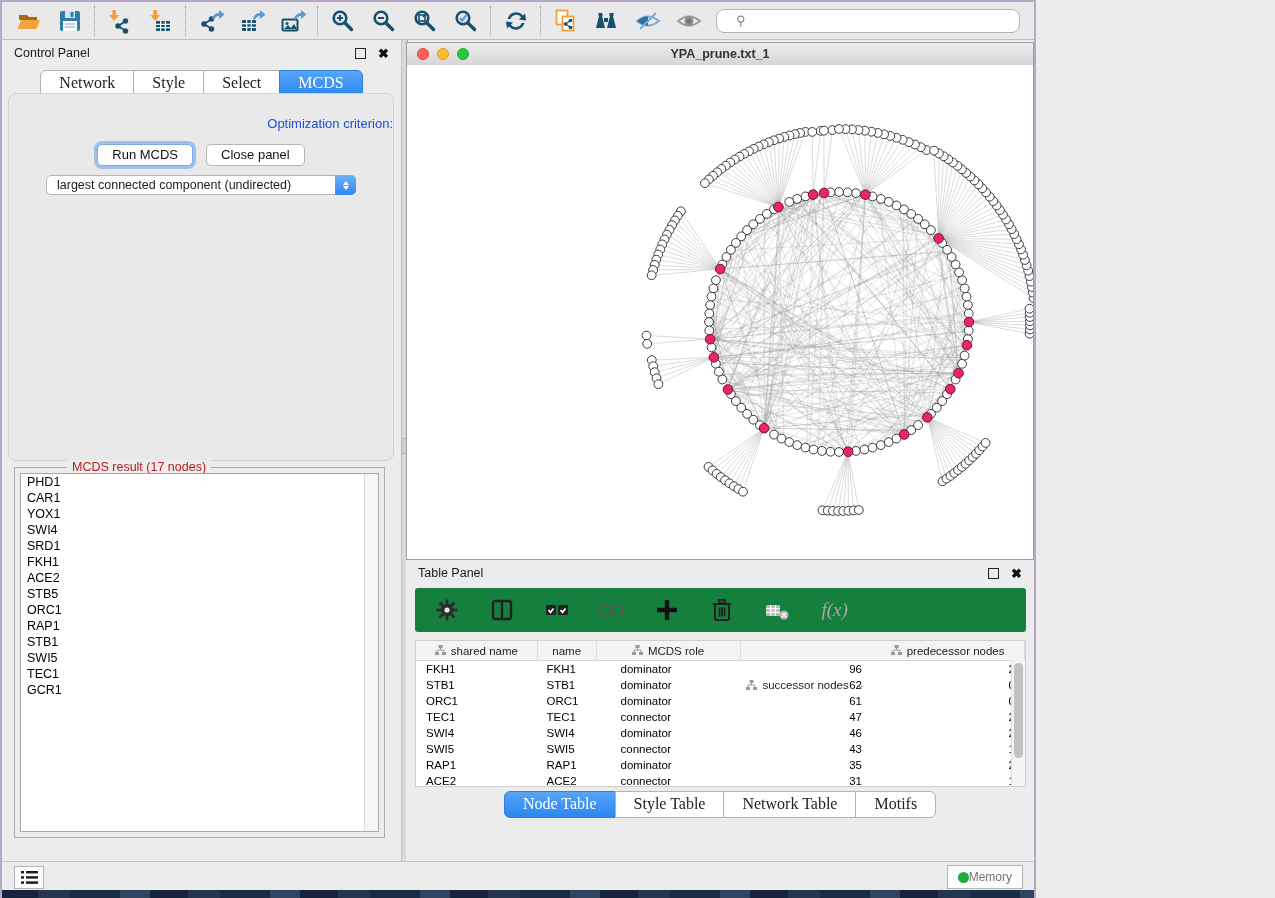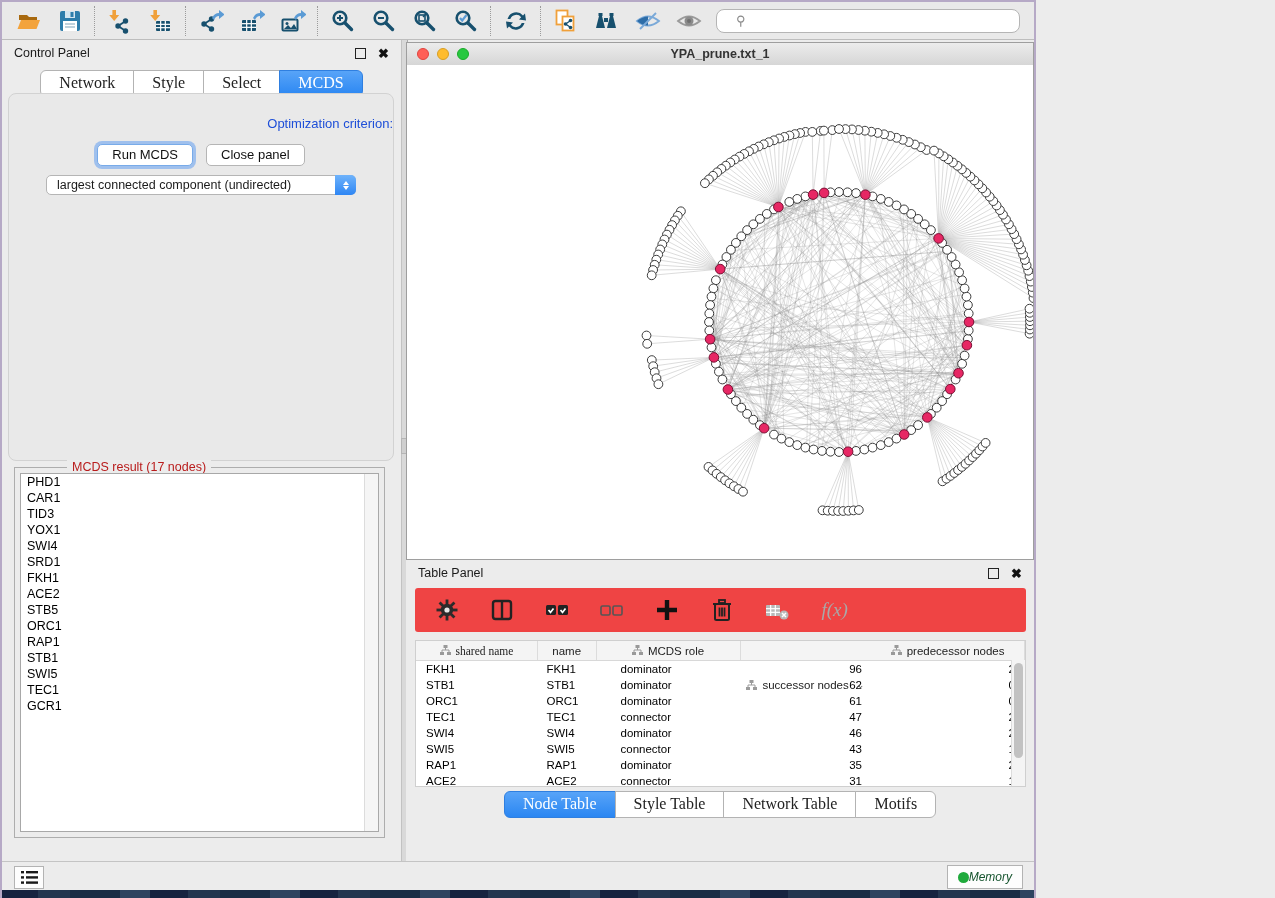--- a/index.html
+++ b/index.html
@@ -57,39 +57,39 @@
      display:flex;align-items:center;position:relative;}
   .tl{width:12px;height:12px;border-radius:50%;margin-left:8px;}
   .tl.red{background:#ff5f57;border:1px solid #e0443e;box-sizing:border-box;margin-left:10px;}
   .tl.yel{background:#febc2e;border:1px solid #d89e24;box-sizing:border-box;}
   .tl.grn{background:#28c840;border:1px solid #1aab29;box-sizing:border-box;}
   #net-title{position:absolute;left:0;right:0;text-align:center;font-size:12.5px;font-weight:700;color:#333;}
   #net-canvas{position:absolute;left:0;right:0;top:22px;bottom:0;background:#fff;overflow:hidden;}
 
   
   #table-panel{position:absolute;left:406px;top:560px;right:2px;bottom:36px;background:#ececec;}
-  #tp-toolbar{position:absolute;left:9px;right:8px;top:28px;height:44px;background:#ef4444;border-radius:3px;
+  #tp-toolbar{position:absolute;left:9px;right:8px;top:28px;height:44px;background:#15803d;border-radius:3px;
       display:flex;align-items:center;padding-left:12px;gap:16px;}
   .tp-btn{width:39px;height:36px;display:flex;align-items:center;justify-content:center;}
   #tp-table{position:absolute;left:9px;right:8px;top:80px;bottom:75px;background:#fff;border:1px solid #cfcfcf;overflow:hidden;}
   #tp-header{display:flex;height:19px;background:#f4f4f4;border-bottom:1px solid #d8d8d8;font-size:11.5px;color:#222;}
   .hcell{display:flex;align-items:center;justify-content:center;border-right:1px solid #dcdcdc;box-sizing:border-box;gap:5px;}
   .hcell .tree{opacity:.85;}
   .hchev{font-size:9px;color:#555;margin-left:3px;}
   .trow{display:flex;height:16px;font-size:11.5px;color:#000;}
   .tcell{box-sizing:border-box;display:flex;align-items:center;}
   #tp-vscroll{position:absolute;right:0;top:19px;bottom:0;width:13px;background:#f4f4f4;border-left:1px solid #ddd;}
   #tp-thumb{position:absolute;left:2px;right:2px;top:3px;height:95px;background:#c2c2c2;border-radius:5px;}
   #tp-tabs{position:absolute;left:0;right:0;bottom:44px;display:flex;justify-content:center;}
   
   #status-bar{position:absolute;left:2px;right:2px;bottom:8px;height:28px;background:#ececec;border-top:1px solid #c4c4c4;}
   #list-btn{position:absolute;left:12px;top:4px;width:28px;height:21px;background:#fdfdfd;border:1px solid #b3b3b3;
      display:flex;align-items:center;justify-content:center;}
   #memory-btn{position:absolute;right:11px;top:3px;height:22px;background:#fdfdfd;border:1px solid #b3b3b3;
-     display:flex;align-items:center;gap:0;padding:0 10px;font-size:12px;color:#14532d;font-style:italic;}
+     display:flex;align-items:center;gap:0;padding:0 10px;font-size:12px;color:#737373;}
   #memory-dot{width:11px;height:11px;border-radius:50%;}
   #desktop-strip{position:absolute;left:0;right:0;bottom:0;height:8px;
      background:repeating-linear-gradient(90deg,#16233f 0 38px,#24364f 38px 70px,#1a2c44 70px 120px,#2e4460 120px 150px);}
 </style>
 </head>
 <body>
 
 <div id="app">
   <div id="frame-border"></div>
 
@@ -279,21 +279,20 @@
             <span class="caret-dn"></span>
         </span>
       </div>
     </div>
     <div id="mcds-box">
       <span id="mcds-legend">MCDS result (17 nodes)</span>
       <div id="mcds-list">
         <div id="mcds-items">
             <div class="mcds-item">PHD1</div>
             <div class="mcds-item">CAR1</div>
-            <div class="mcds-item">TID3</div>
             <div class="mcds-item">YOX1</div>
             <div class="mcds-item">SWI4</div>
             <div class="mcds-item">SRD1</div>
             <div class="mcds-item">FKH1</div>
             <div class="mcds-item">ACE2</div>
             <div class="mcds-item">STB5</div>
             <div class="mcds-item">ORC1</div>
             <div class="mcds-item">RAP1</div>
             <div class="mcds-item">STB1</div>
             <div class="mcds-item">SWI5</div>
@@ -1106,21 +1105,21 @@
           </svg>
         </div>
         <div class="tp-btn">
           <svg width="40" height="26" viewBox="0 0 26 26">
             <text x="3" y="19" font-family="Liberation Serif, serif" font-style="italic" font-size="19" fill="#a9a9a9">f(x)</text>
           </svg>
         </div>
       </div>
     <div id="tp-table">
       <div id="tp-header">
-          <div class="hcell" style="width: 137px; font-family: Liberation Serif, serif;">
+          <div class="hcell" style="width: 137px;">
             <svg class="tree" width="11" height="11" viewBox="0 0 11 11">
               <g fill="#8a8a8a">
                 <rect x="3.5" y="0" width="4" height="3"></rect>
                 <rect x="0" y="7" width="4" height="3"></rect>
                 <rect x="7" y="7" width="4" height="3"></rect>
               </g>
               <g stroke="#8a8a8a" stroke-width="1">
                 <line x1="5.5" y1="3" x2="5.5" y2="5"></line>
                 <line x1="2" y1="5" x2="9" y2="5"></line>
                 <line x1="2" y1="5" x2="2" y2="7"></line>

